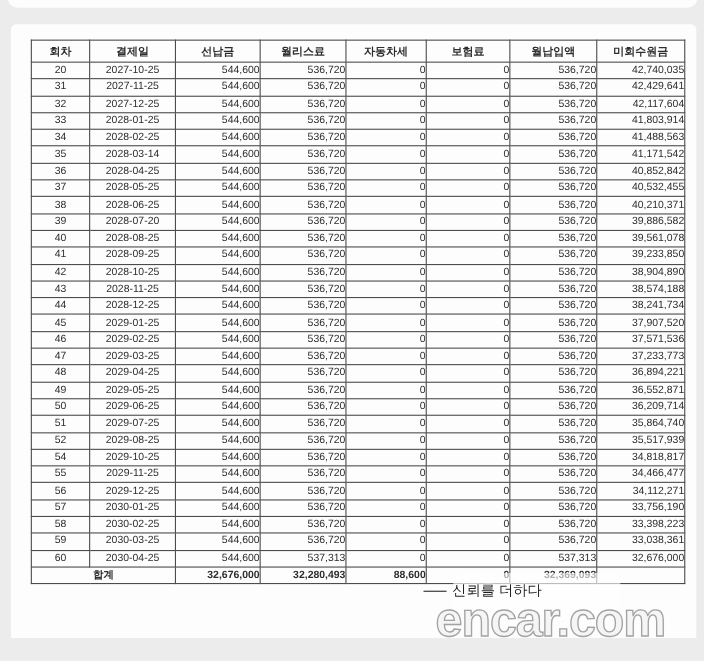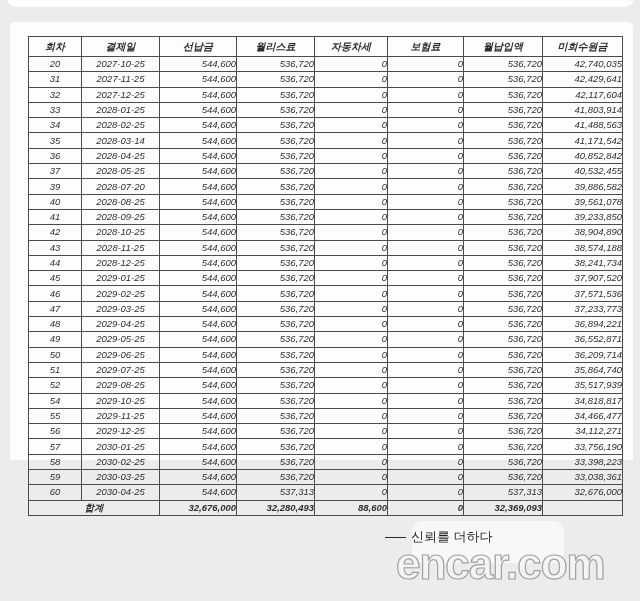--- a/index.html
+++ b/index.html
@@ -21,24 +21,23 @@
     width: 627px;
     height: 19px;
     background: #fdfdfd;
     border-radius: 0 0 9px 9px;
   }
   .card {
     position: absolute;
     left: 10px;
     top: 22px;
     width: 623px;
-    height: 438px;
+    height: 558px;
     background: #fdfdfd;
     border-radius: 5px 5px 0 0;
-    font-style: italic;
   }
   .table-area {
     position: absolute;
     left: 18px;
     top: 14px;
   }
   table.schedule {
     border-collapse: collapse;
     table-layout: fixed;
     width: 586px;
@@ -202,20 +201,30 @@
             <td class="cell-center">37</td>
             <td class="cell-center">2028-05-25</td>
             <td class="cell-num">544,600</td>
             <td class="cell-num">536,720</td>
             <td class="cell-num">0</td>
             <td class="cell-num">0</td>
             <td class="cell-num">536,720</td>
             <td class="cell-num">40,532,455</td>
           </tr>
           <tr>
+            <td class="cell-center">38</td>
+            <td class="cell-center">2028-06-25</td>
+            <td class="cell-num">544,600</td>
+            <td class="cell-num">536,720</td>
+            <td class="cell-num">0</td>
+            <td class="cell-num">0</td>
+            <td class="cell-num">536,720</td>
+            <td class="cell-num">40,210,371</td>
+          </tr>
+          <tr>
             <td class="cell-center">39</td>
             <td class="cell-center">2028-07-20</td>
             <td class="cell-num">544,600</td>
             <td class="cell-num">536,720</td>
             <td class="cell-num">0</td>
             <td class="cell-num">0</td>
             <td class="cell-num">536,720</td>
             <td class="cell-num">39,886,582</td>
           </tr>
           <tr>

